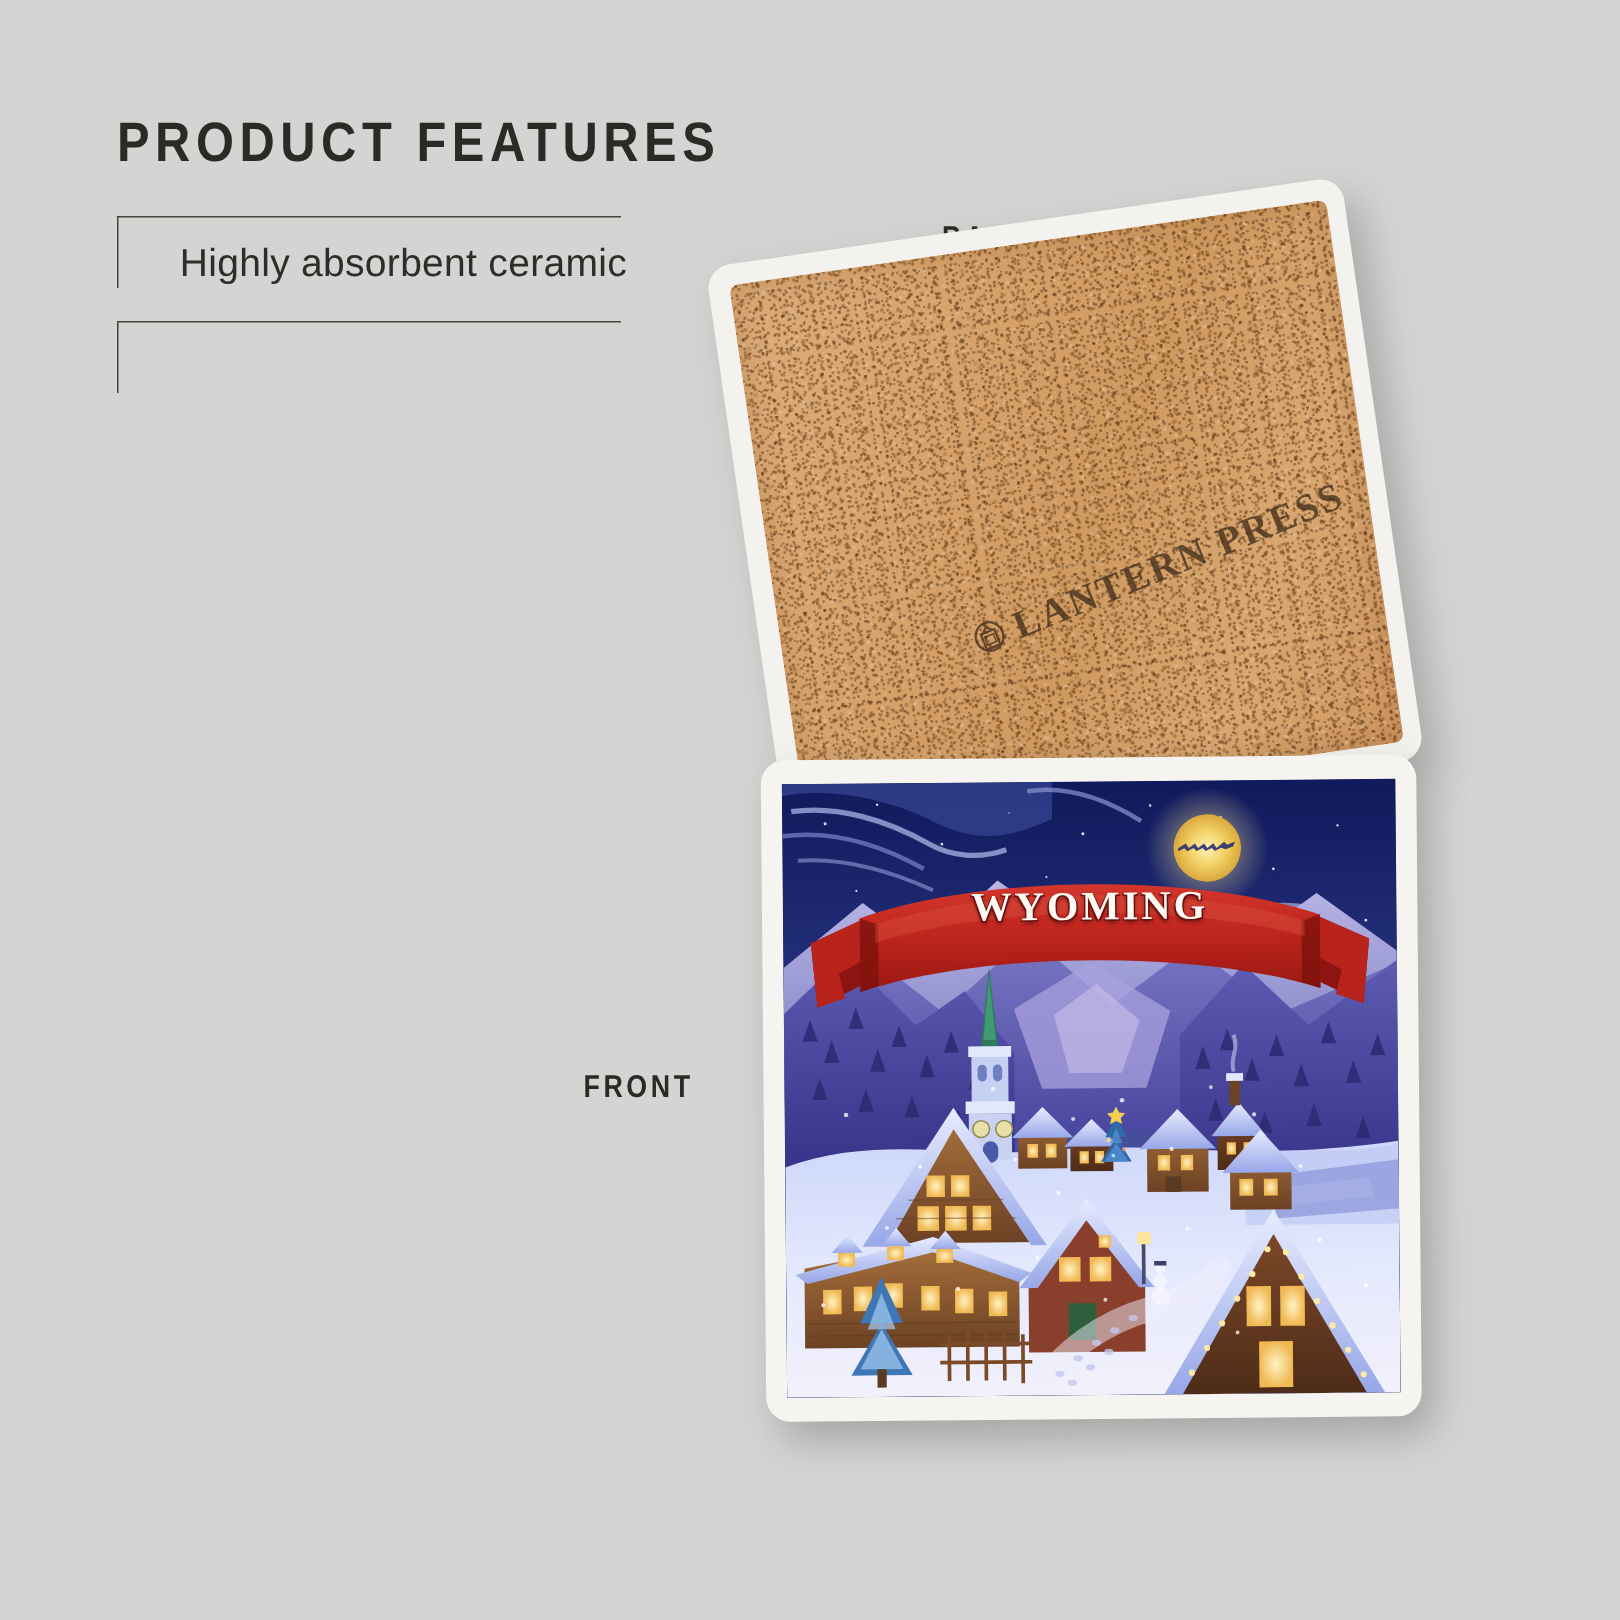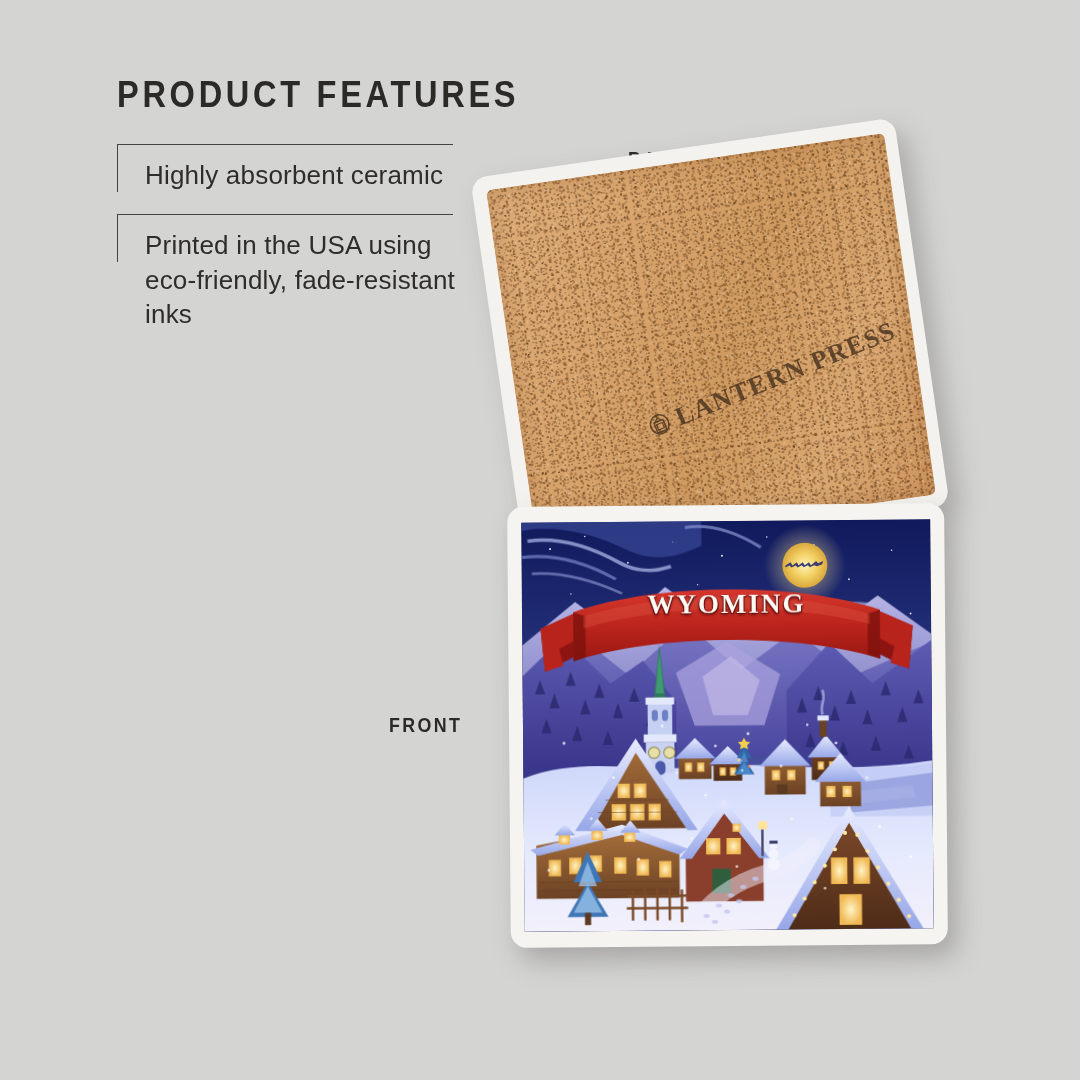--- a/index.html
+++ b/index.html
@@ -14,38 +14,38 @@
     overflow: hidden;
     position: relative;
   }
 
   
   #features-panel {
     position: absolute;
     left: 78px;
     top: 74px;
     width: 340px;
-    margin-left: 39px;
   }
   #features-title {
     font-family: "Liberation Sans", sans-serif;
     font-weight: bold;
     font-size: 37px;
     letter-spacing: 4.2px;
     color: #2c2a27;
     margin: 0 0 28px 0;
     transform: scaleX(0.88);
     transform-origin: left center;
     white-space: nowrap;
   }
   .feature-item {
     position: relative;
     padding-top: 14px;
     padding-left: 28px;
     margin-bottom: 22px;
+    text-align: right;
   }
   .feature-rule-h {
     position: absolute;
     left: 0;
     top: 0;
     width: 336px;
     height: 1px;
     background: #46423d;
   }
   .feature-rule-v {
@@ -215,21 +215,20 @@
   <div class="feature-item">
     <span class="feature-rule-h"></span>
     <span class="feature-rule-v"></span>
     <p class="feature-text">Highly absorbent ceramic</p>
   </div>
 
 
   <div class="feature-item">
     <span class="feature-rule-h"></span>
     <span class="feature-rule-v"></span>
-    <p class="feature-text">Printed in the USA using eco-friendly, fade-resistant inks</p>
   </div>
 </div>
 
 <div class="mini-label" id="label-back">BACK</div>
 <div class="mini-label" id="label-front">FRONT</div>
 
 <div class="coaster" id="coaster-back">
   <div id="cork-surface">
     <div id="cork-grain"></div>
     <div id="cork-logo">

